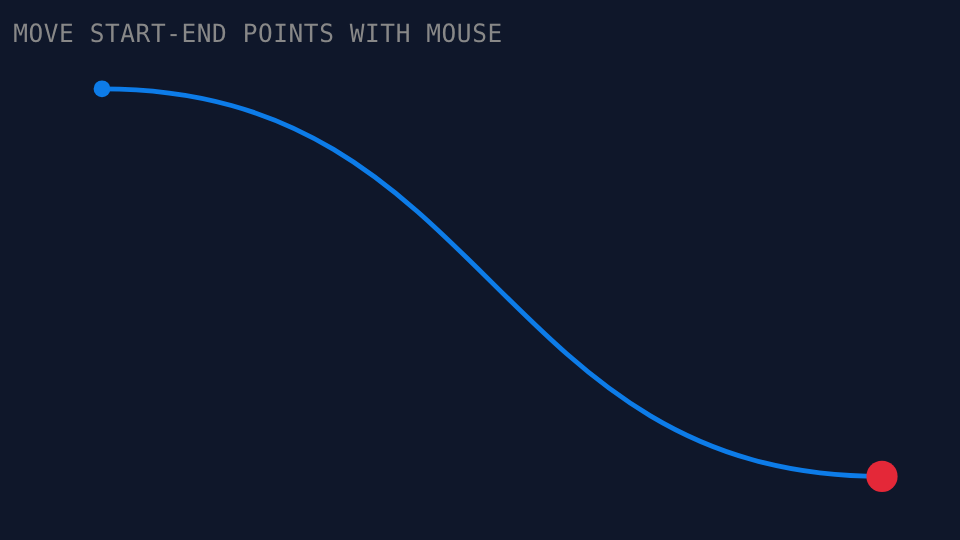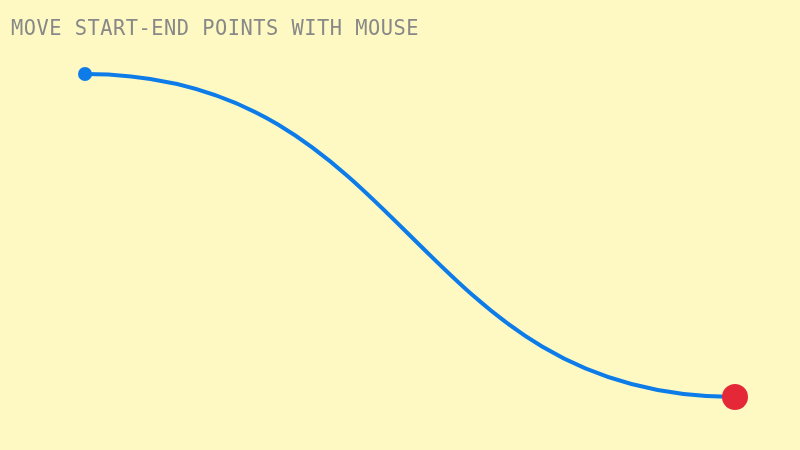--- a/index.html
+++ b/index.html
@@ -57,21 +57,21 @@
     fill: none;
     stroke-linecap: round;
   }
   .handle {
     cursor: pointer;
   }
 </style>
 </head>
 <body>
 
-<div id="app" style="background: #fef9c3;">
+<div id="app" style="background: #0f172a;">
 
   <div id="canvas-stage">
 
     <svg class="bezier-svg" viewBox="0 0 800 450" xmlns="http://www.w3.org/2000/svg">
 
       <path class="curve-path" d="M 85 74 C 410 74 410 397 735 397" stroke="#0d7ce8" stroke-width="4"></path>
 
       <circle class="handle" cx="85" cy="74" r="7" fill="#0d7ce8"></circle>
 
       <circle class="handle" cx="735" cy="397" r="13" fill="#e42838"></circle>

